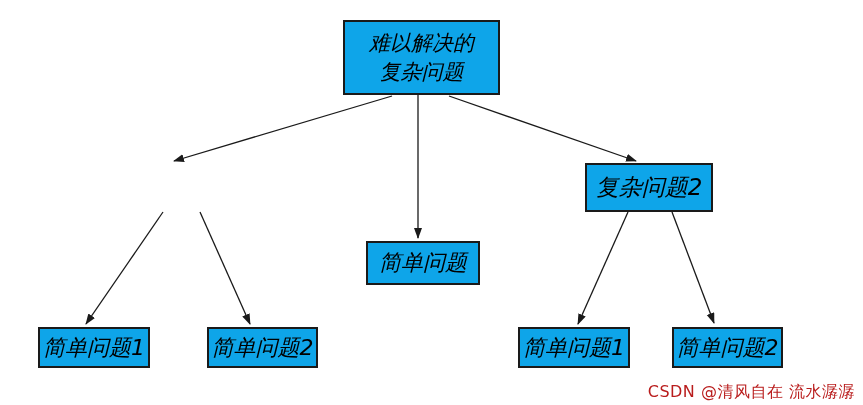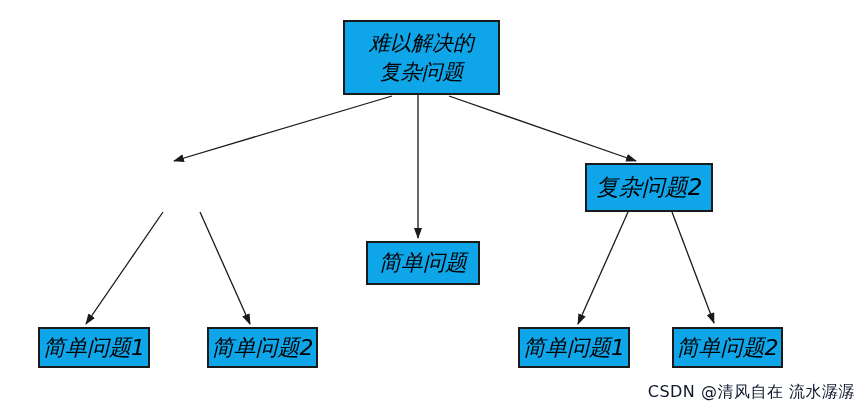--- a/index.html
+++ b/index.html
@@ -45,21 +45,21 @@
   .node-simple-mid { left: 366px; top: 241px; width: 114px; height: 44px; font-size: 22px; }
   .node-simple1-left  { left: 38px;  top: 327px; width: 112px; height: 41px; font-size: 22px; }
   .node-simple2-left  { left: 207px; top: 327px; width: 111px; height: 41px; font-size: 22px; }
   .node-simple1-right { left: 518px; top: 327px; width: 112px; height: 41px; font-size: 22px; }
   .node-simple2-right { left: 672px; top: 327px; width: 111px; height: 41px; font-size: 22px; }
   .watermark {
     position: absolute;
     right: 8px;
     bottom: 2px;
     font-size: 16px;
-    color: #0f172a;
+    color: #b91c1c;
     letter-spacing: 0.5px;
   }
 </style>
 </head>
 <body>
 
 <div class="canvas">
 
   <svg class="edges-svg" viewBox="0 0 863 405" xmlns="http://www.w3.org/2000/svg">
     <defs>

